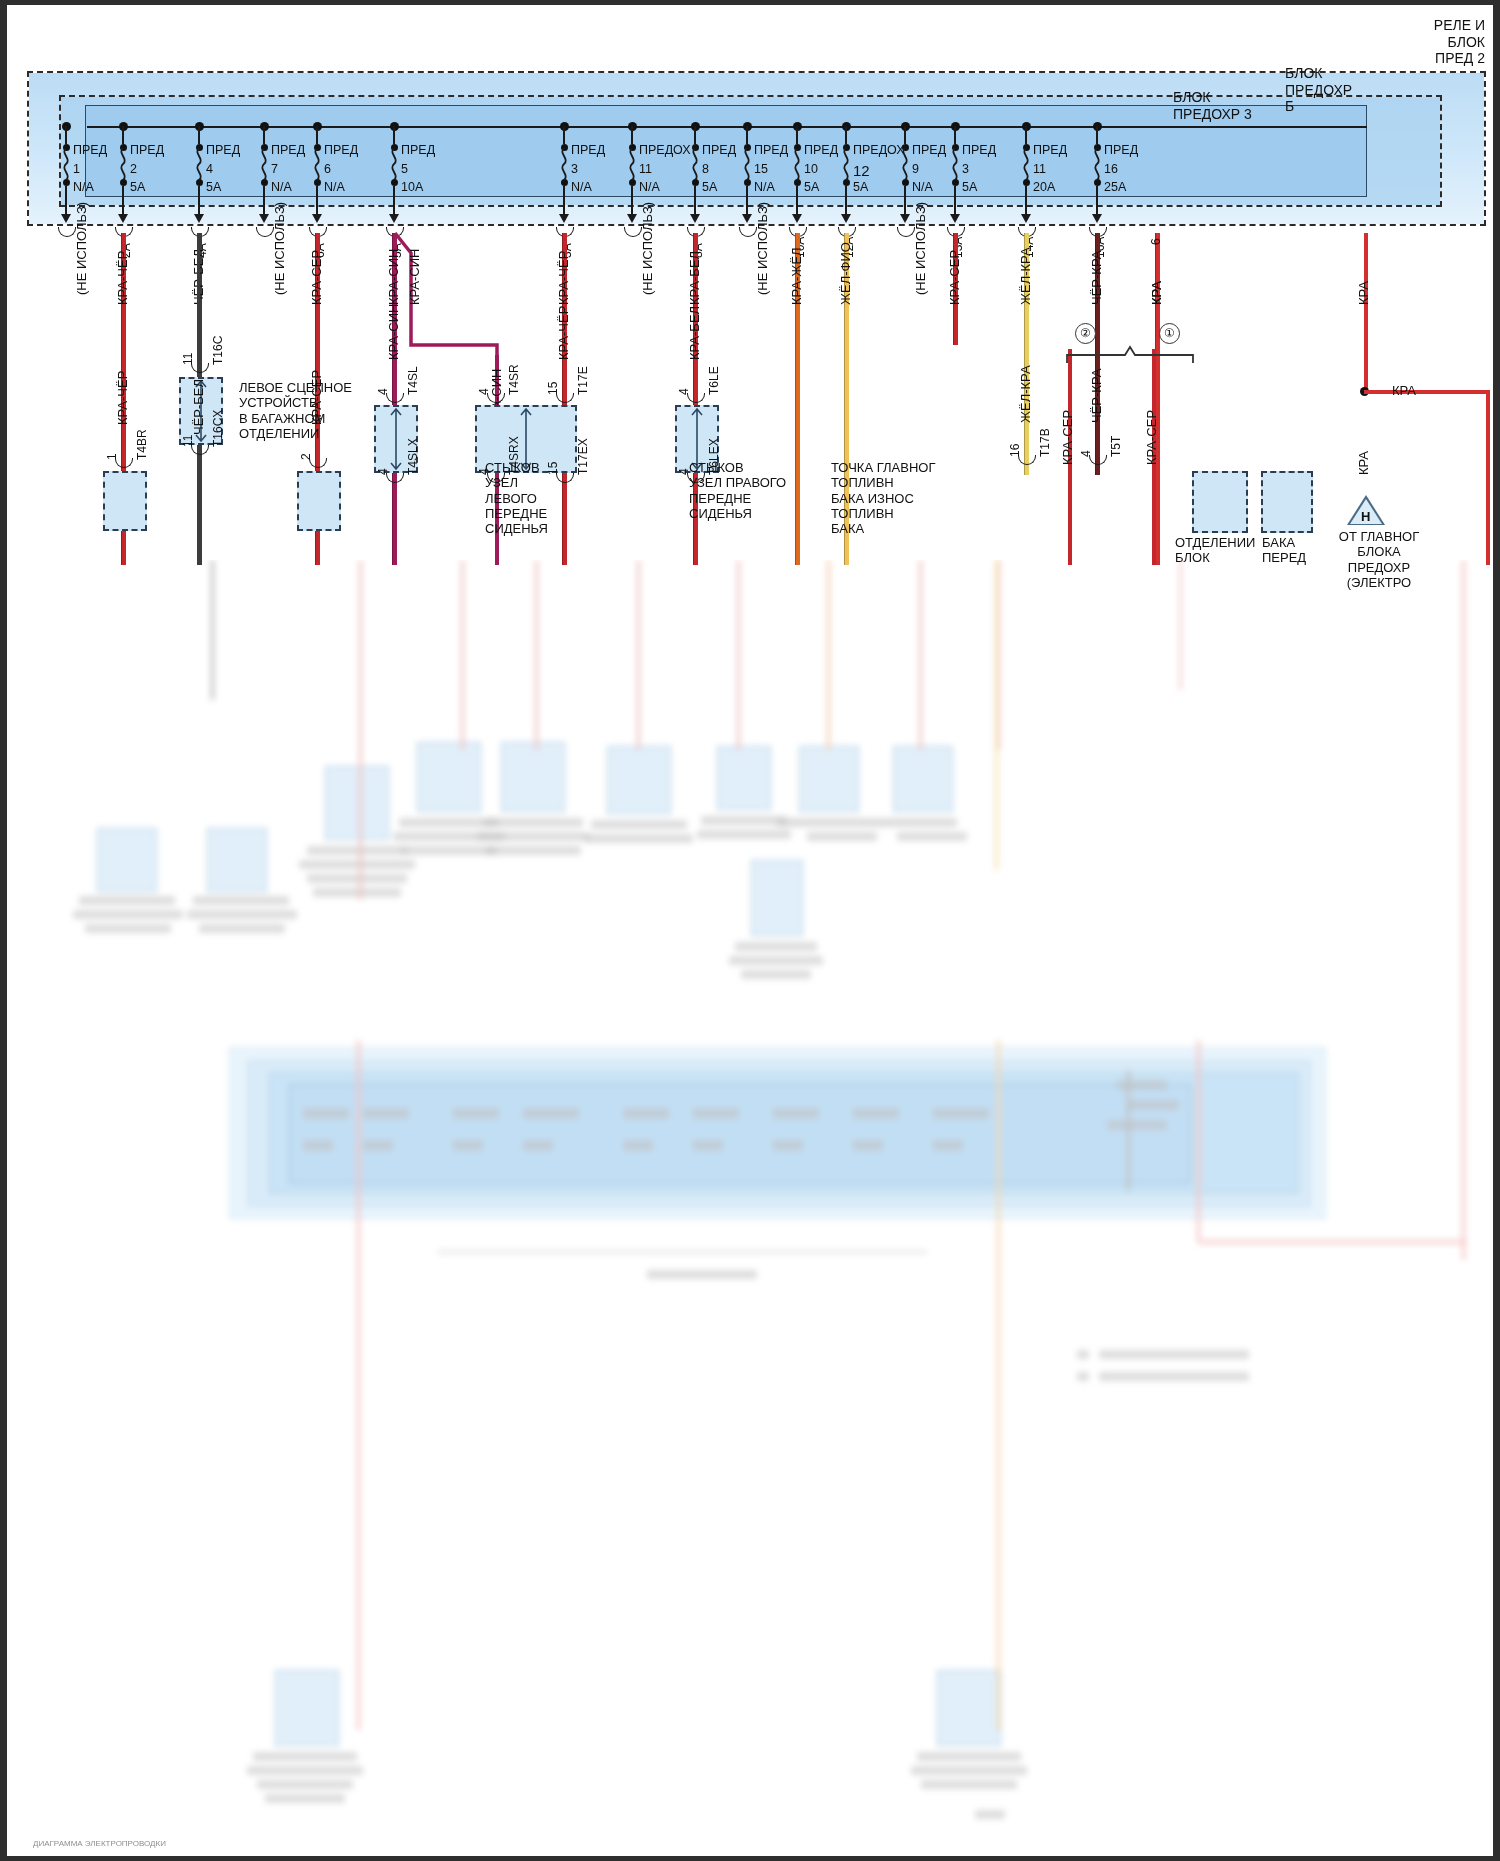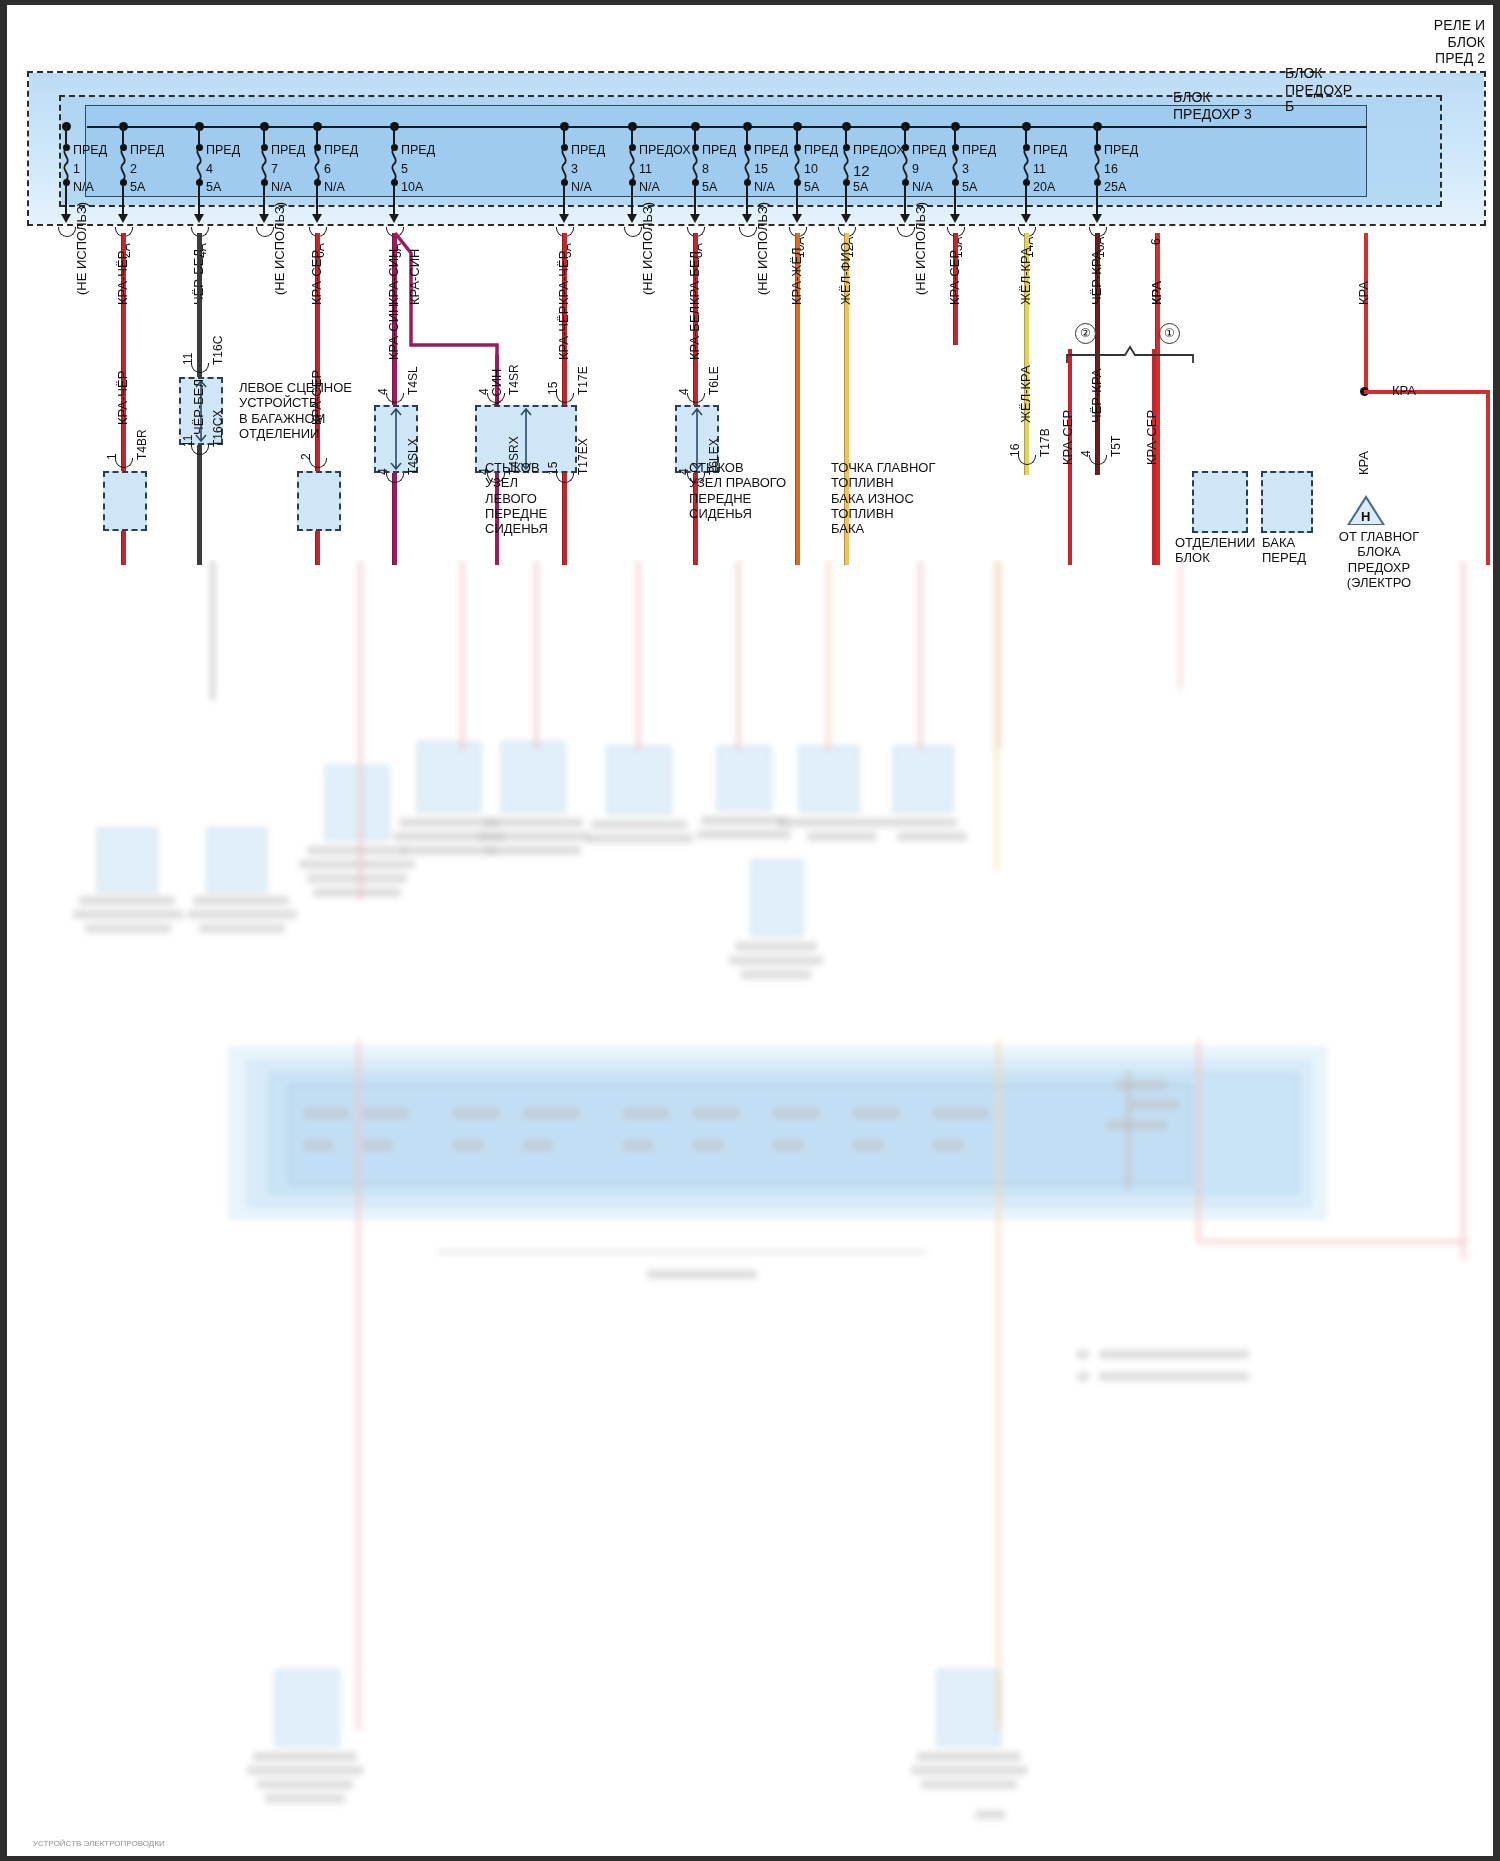--- a/index.html
+++ b/index.html
@@ -570,14 +570,14 @@
 БЛОКА
 ПРЕДОХР
 (ЭЛЕКТРО</div>
 
   <div class="circnum" style="left:1068px;top:318px;">②</div>
   <div class="circnum" style="left:1152px;top:318px;">①</div>
   <svg class="abs" style="left:1058px;top:336px;" width="130" height="24">
     <path d="M2,22 L2,14 L60,14 L65,6 L70,14 L128,14 L128,22" fill="none" stroke="#333" stroke-width="1.8"></path>
   </svg>
 
-  <div class="footer">УСТРОЙСТВ ЭЛЕКТРОПРОВОДКИ</div>
+  <div class="footer">ДИАГРАММА ЭЛЕКТРОПРОВОДКИ</div>
 </div>
 
 </body></html>

